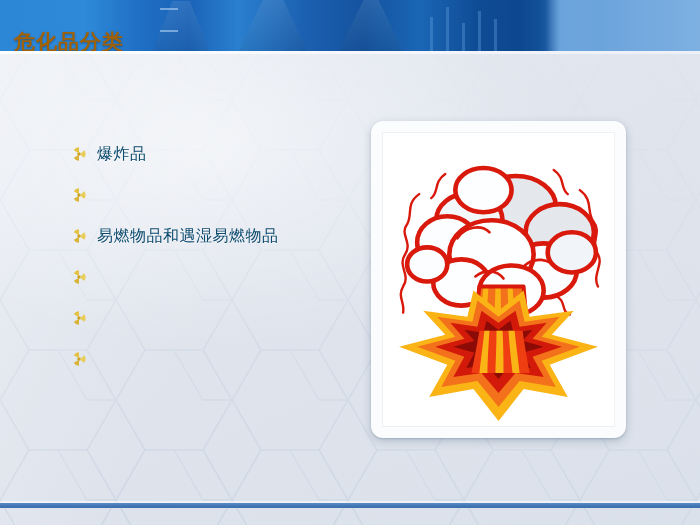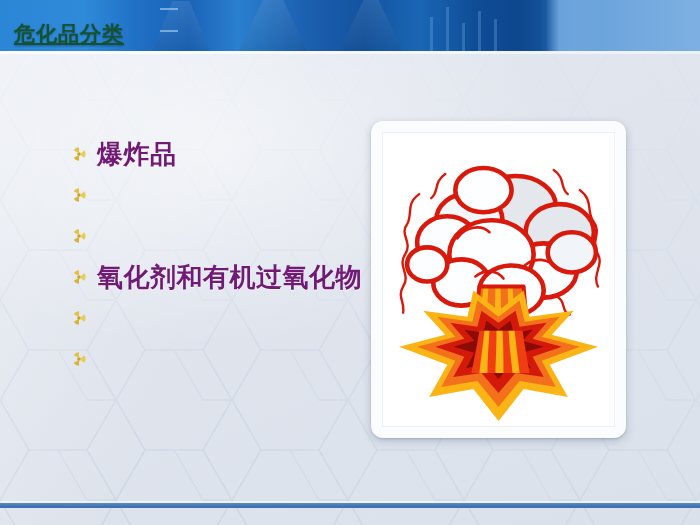--- a/index.html
+++ b/index.html
@@ -84,29 +84,28 @@
     bottom: 0;
     background: rgba(120,180,235,.30);
   }
   .header-fade-right {
     position: absolute;
     right: 0; top: 0; width: 160px; height: 100%;
     background: linear-gradient(90deg, rgba(13,71,142,0) 0%, rgba(106,163,219,.9) 38%, rgba(126,176,226,.95) 100%);
   }
   .header-title {
     position: absolute;
-    left: 14px; top: 20px;
+    left: 14px; top: 28px;
     font-size: 21px;
     font-weight: bold;
-    color: #14532d;
+    color: #a16207;
     letter-spacing: 1px;
     text-shadow: 0 1px 2px rgba(0,40,90,.45);
     z-index: 4;
     white-space: nowrap;
-    text-decoration: underline;
   }
   .header-underline {
     position: absolute;
     left: 0; top: 51px;
     width: 700px; height: 3px;
     background: linear-gradient(90deg, rgba(255,255,255,.9), rgba(240,244,250,.75));
   }
 
   
   .bullet-list {
@@ -120,23 +119,23 @@
     height: 40px;
     margin-bottom: 1px;
   }
   .bullet-icon {
     flex: 0 0 auto;
     width: 18px; height: 18px;
     margin-right: 9px;
     display: block;
   }
   .bullet-label {
-    font-size: 26px;
-    font-weight: bold;
-    color: #701a75;
+    font-size: 16px;
+    font-weight: normal;
+    color: #0c4a6e;
     letter-spacing: .5px;
     white-space: nowrap;
     text-shadow: 0 1px 0 rgba(255,255,255,.65);
   }
 
   
   .photo-card {
     position: absolute;
     left: 371px; top: 121px;
     width: 255px; height: 317px;
@@ -237,30 +236,30 @@
       </svg>
     </div>
 
     <div class="bullet-row">
       <svg class="bullet-icon" viewBox="0 0 24 24">
         <circle cx="12" cy="12" r="2.4" fill="#c8a12a"></circle>
         <path d="M12 11 L5.1 7 A8 8 0 0 1 12 3 Z" fill="#e3c243"></path>
         <path d="M12 13 L12 21 A8 8 0 0 1 5.1 17 Z" fill="#d9b437"></path>
         <path d="M13 12.5 L18.9 17 A8 8 0 0 0 18.9 7 Z" fill="#e8cd58"></path>
       </svg>
-    </div>
-
-    <div class="bullet-row">
-      <svg class="bullet-icon" viewBox="0 0 24 24">
-        <circle cx="12" cy="12" r="2.4" fill="#c8a12a"></circle>
-        <path d="M12 11 L5.1 7 A8 8 0 0 1 12 3 Z" fill="#e3c243"></path>
-        <path d="M12 13 L12 21 A8 8 0 0 1 5.1 17 Z" fill="#d9b437"></path>
-        <path d="M13 12.5 L18.9 17 A8 8 0 0 0 18.9 7 Z" fill="#e8cd58"></path>
-      </svg>
-      <span class="bullet-label">氧化剂和有机过氧化物</span>
+      <span class="bullet-label">易燃物品和遇湿易燃物品</span>
+    </div>
+
+    <div class="bullet-row">
+      <svg class="bullet-icon" viewBox="0 0 24 24">
+        <circle cx="12" cy="12" r="2.4" fill="#c8a12a"></circle>
+        <path d="M12 11 L5.1 7 A8 8 0 0 1 12 3 Z" fill="#e3c243"></path>
+        <path d="M12 13 L12 21 A8 8 0 0 1 5.1 17 Z" fill="#d9b437"></path>
+        <path d="M13 12.5 L18.9 17 A8 8 0 0 0 18.9 7 Z" fill="#e8cd58"></path>
+      </svg>
     </div>
 
     <div class="bullet-row">
       <svg class="bullet-icon" viewBox="0 0 24 24">
         <circle cx="12" cy="12" r="2.4" fill="#c8a12a"></circle>
         <path d="M12 11 L5.1 7 A8 8 0 0 1 12 3 Z" fill="#e3c243"></path>
         <path d="M12 13 L12 21 A8 8 0 0 1 5.1 17 Z" fill="#d9b437"></path>
         <path d="M13 12.5 L18.9 17 A8 8 0 0 0 18.9 7 Z" fill="#e8cd58"></path>
       </svg>
     </div>

